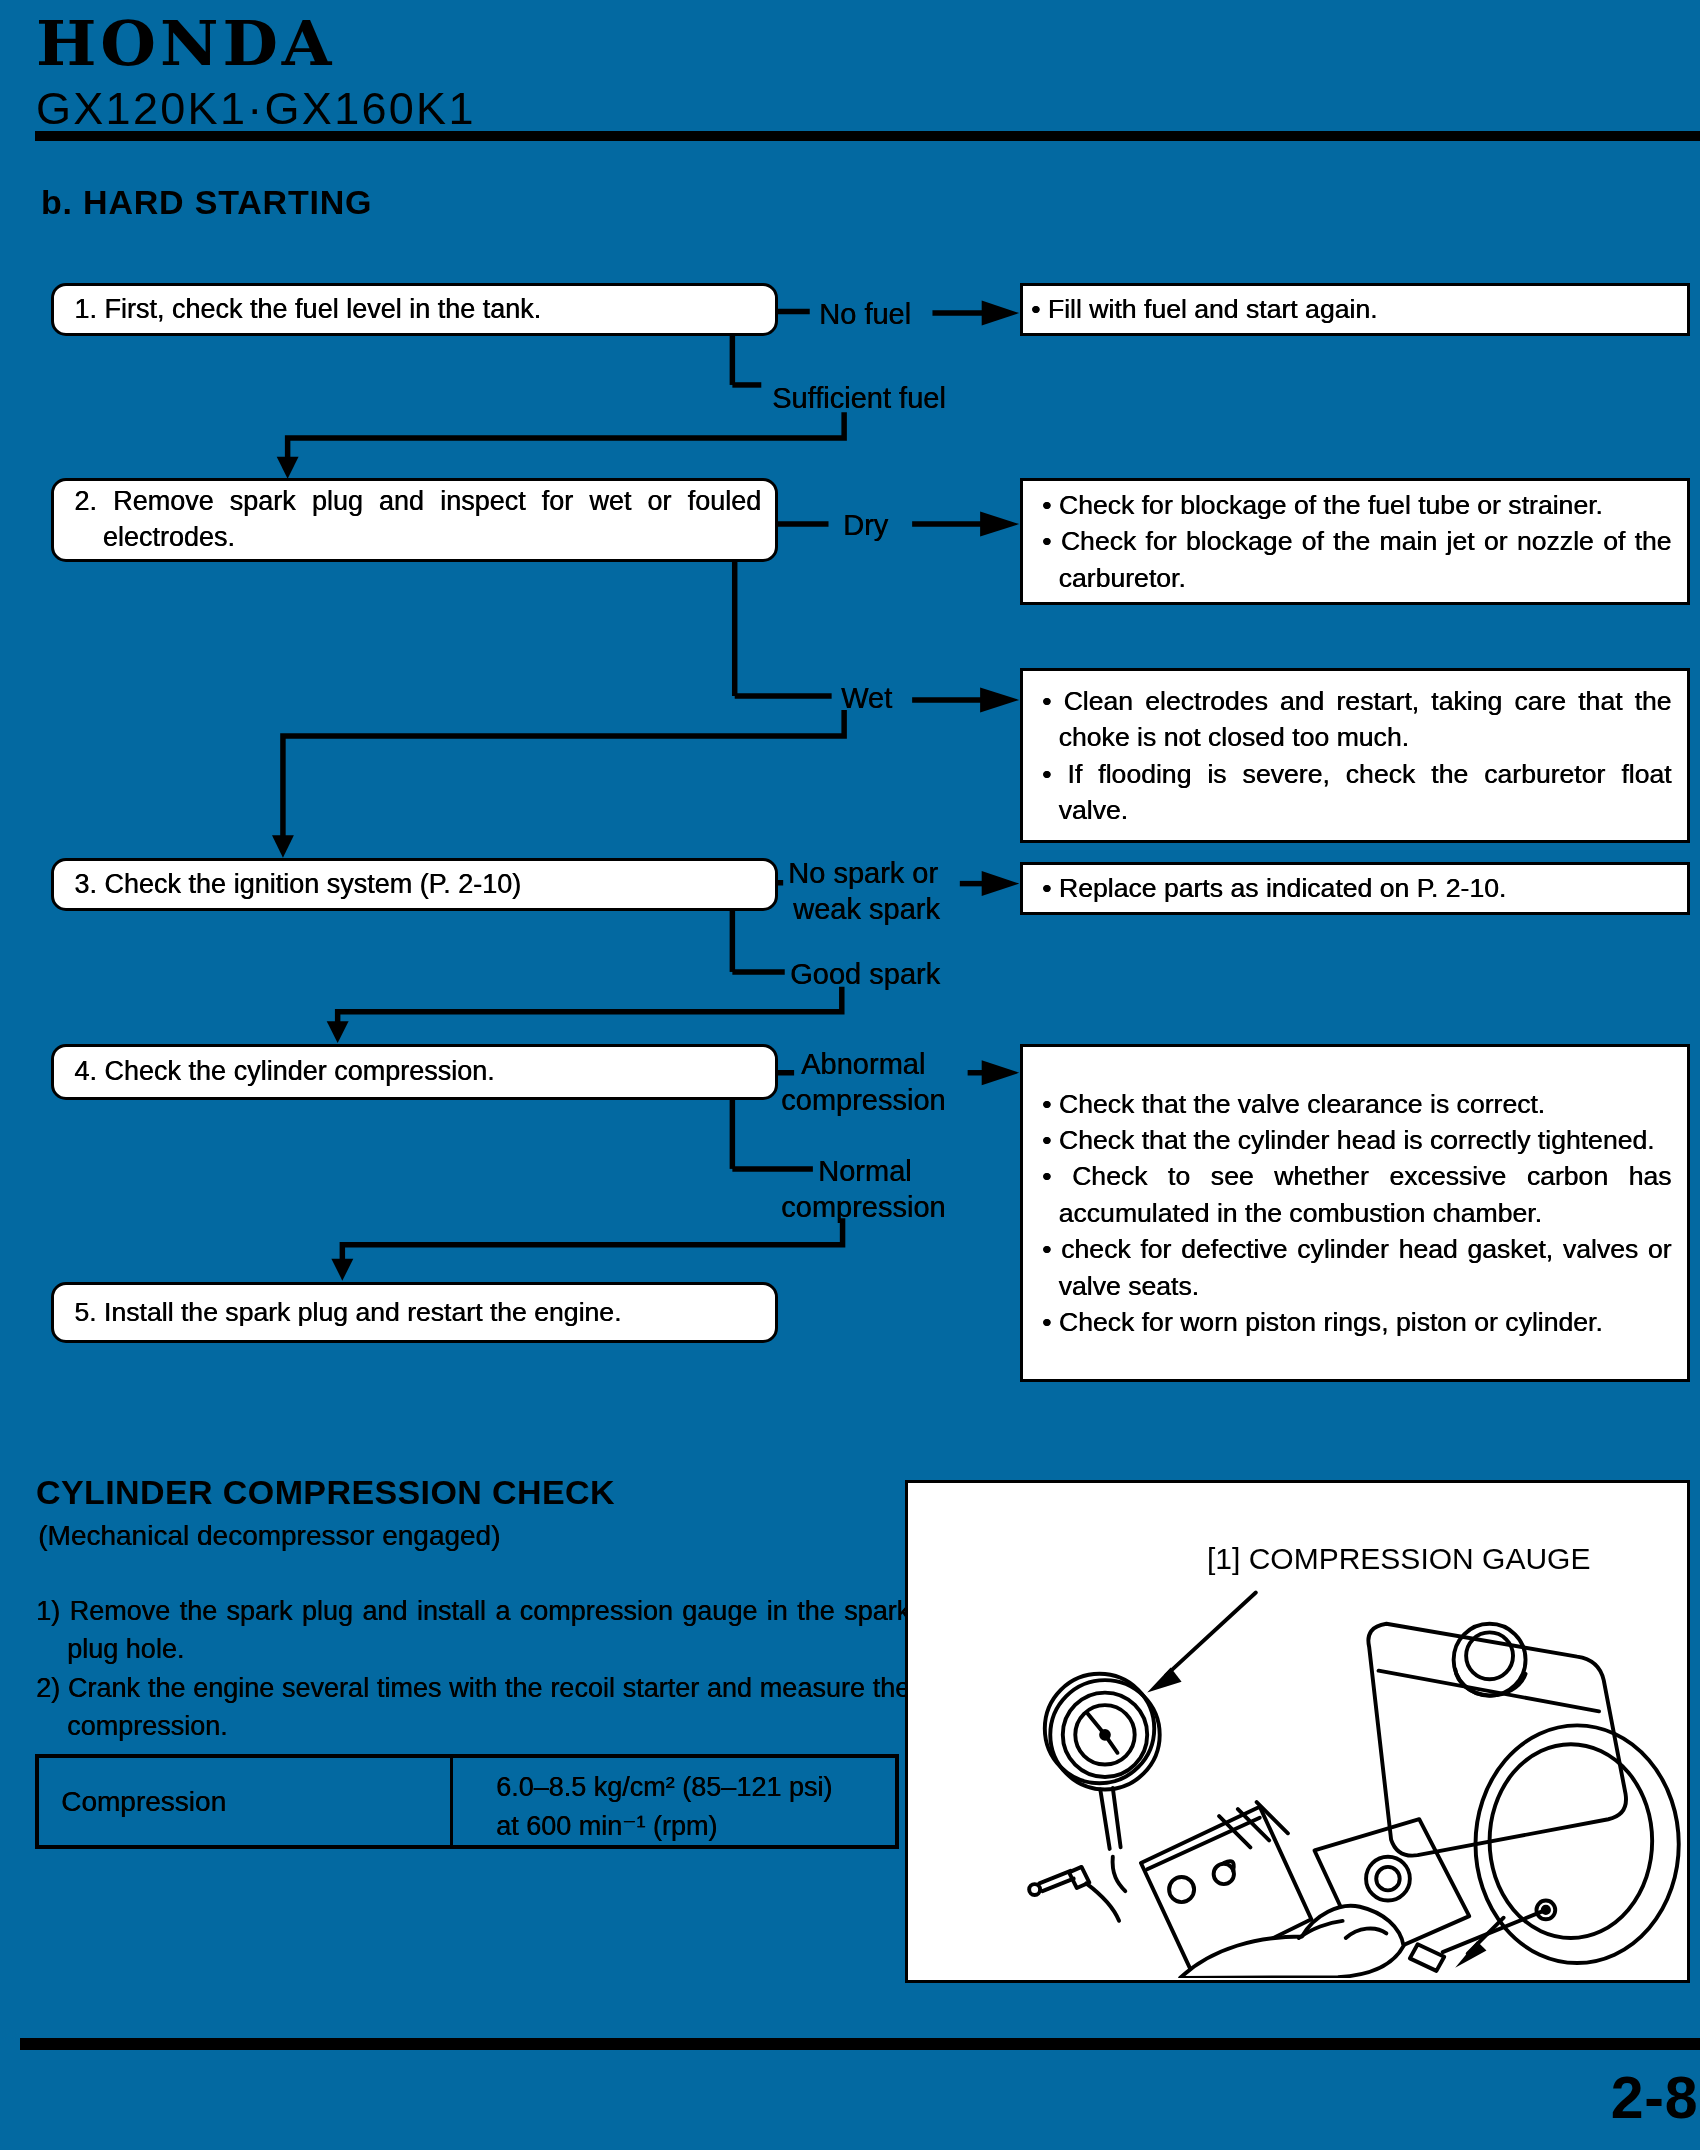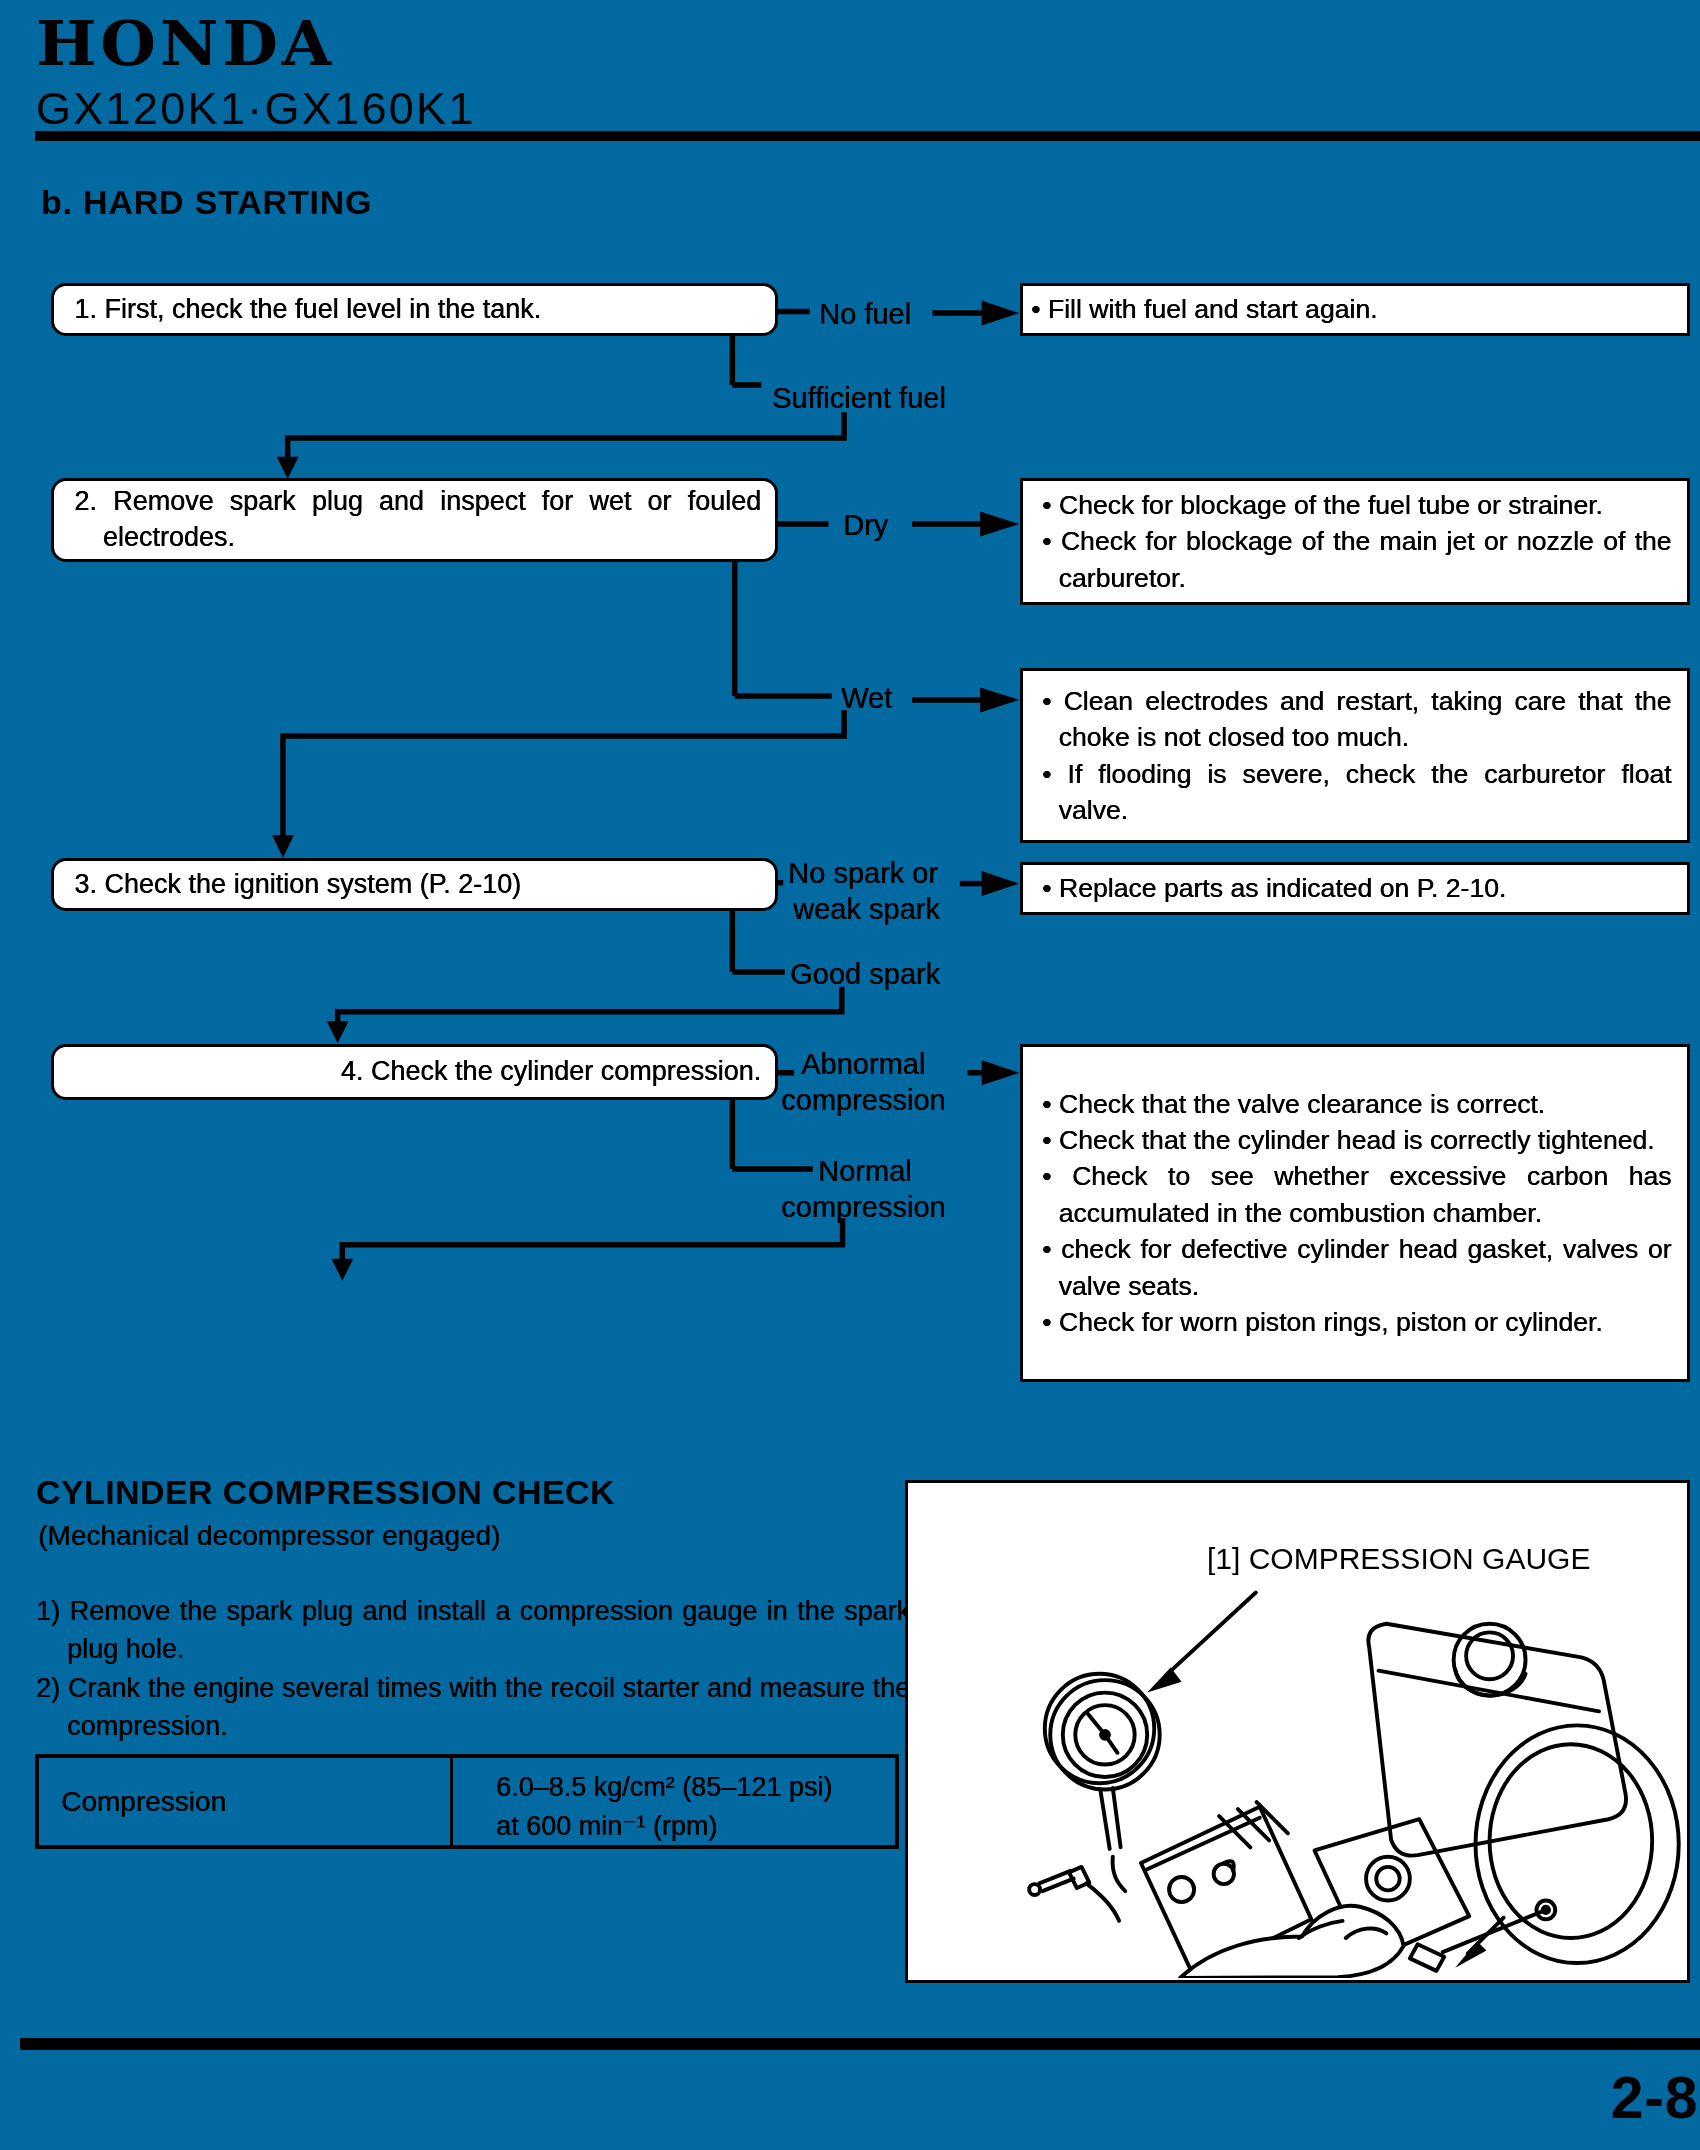--- a/index.html
+++ b/index.html
@@ -97,22 +97,25 @@
 
   <div class="fbox nowrap ink" style="top:283px;height:53px;">
     <div>1. First, check the fuel level in the tank.</div>
   </div>
   <div class="fbox ink" style="top:478px;height:84px;">
     <div class="hang">2. Remove spark plug and inspect for wet or fouled electrodes.</div>
   </div>
   <div class="fbox nowrap ink" style="top:858px;height:53px;">
     <div>3. Check the ignition system (P. 2-10)</div>
   </div>
-  <div class="fbox nowrap ink" style="top:1044px;height:56px;text-align:right;">
+  <div class="fbox nowrap ink" style="top:1044px;height:56px;">
     <div>4. Check the cylinder compression.</div>
+  </div>
+  <div class="fbox nowrap ink" style="top:1282px;height:61px;font-size:26.6px;">
+    <div>5. Install the spark plug and restart the engine.</div>
   </div>
 
   <div class="blabel ink" style="left:819px;top:298px;">No fuel</div>
   <div class="blabel ink" style="left:772px;top:382px;">Sufficient fuel</div>
   <div class="blabel ink" style="left:843px;top:509px;">Dry</div>
   <div class="blabel ink" style="left:841px;top:682px;">Wet</div>
   <div class="blabel ink" style="left:788px;top:857px;">No spark or</div>
   <div class="blabel ink" style="left:793px;top:893px;">weak spark</div>
   <div class="blabel ink" style="left:790px;top:958px;">Good spark</div>
   <div class="blabel ink" style="left:801px;top:1048px;">Abnormal</div>

